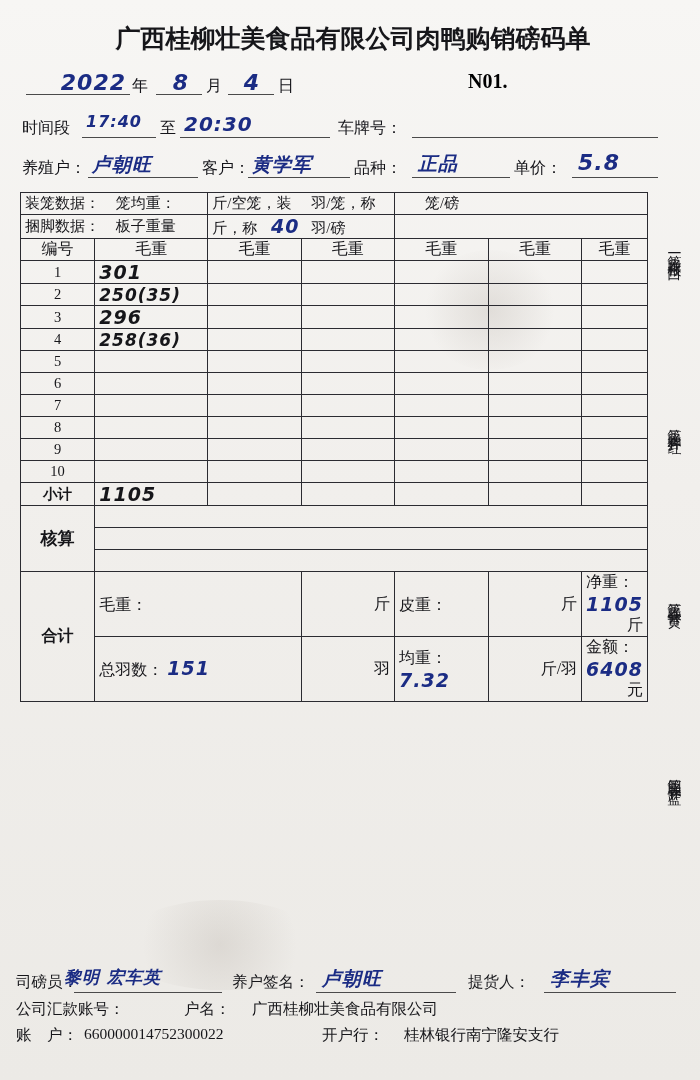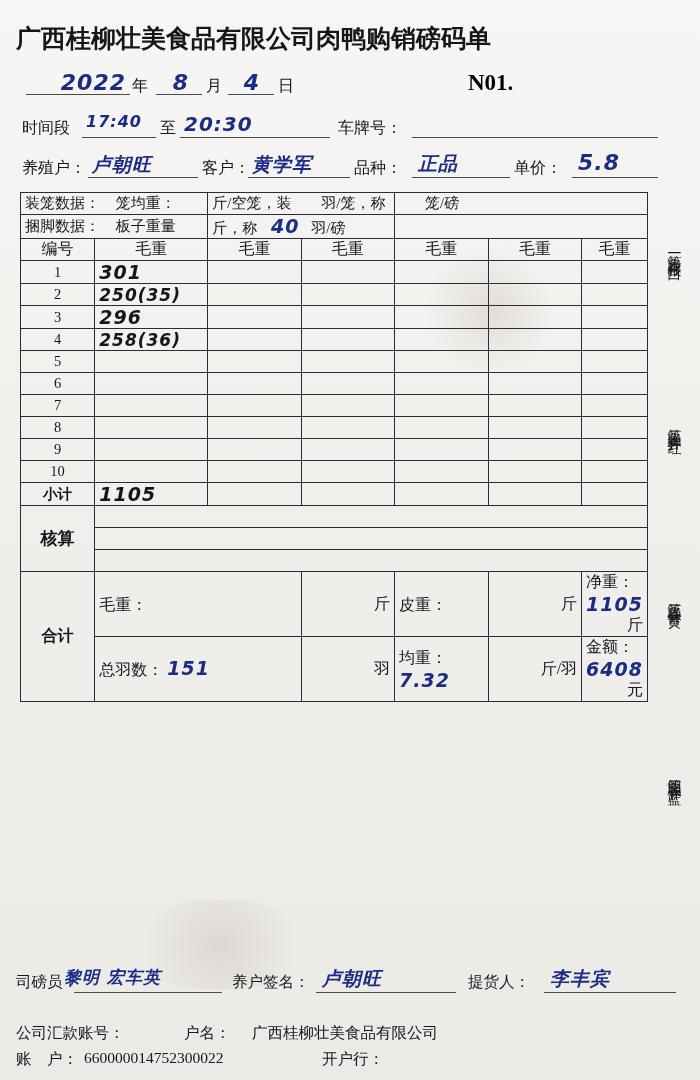--- a/index.html
+++ b/index.html
@@ -16,21 +16,21 @@
     left: 0; top: 0;
     width: 700px; height: 1080px;
     background: linear-gradient(180deg,#f7f6f4 0%, #f1efec 45%, #eceae6 100%);
   }
   .sheet {
     position: absolute;
     left: 10px; top: 16px; right: 10px; bottom: 8px;
   }
   
   .title {
-    text-align: left;
+    text-align: center;
     font-weight: bold;
     font-size: 25px;
     letter-spacing: 0px;
     color: #16161a;
     margin: 6px 0 0 6px;
     font-family: "Liberation Serif", serif;
   }
   
   .hw {
     font-family: "DejaVu Sans", sans-serif;
@@ -50,21 +50,21 @@
   
   .row { position: absolute; }
 
   #dateRow { left: 10px; top: 52px; width: 640px; height: 32px; font-size: 16px; }
   #dateRow .y { position: absolute; left: 8px; top: 2px; width: 98px; font-size: 22px; text-align: right; }
   #dateRow .lab1 { position: absolute; left: 112px; top: 8px; }
   #dateRow .m { position: absolute; left: 140px; top: 2px; width: 42px; font-size: 22px; text-align:center; }
   #dateRow .lab2 { position: absolute; left: 186px; top: 8px; }
   #dateRow .d { position: absolute; left: 212px; top: 2px; width: 40px; font-size: 22px; text-align:center;}
   #dateRow .lab3 { position: absolute; left: 258px; top: 8px; }
-  #dateRow .no { position: absolute; left: 448px; top: 2px; font-size: 23px; font-weight: bold; font-family:"Liberation Serif",serif;}
+  #dateRow .no { position: absolute; left: 448px; top: 2px; font-size: 20px; font-weight: bold; font-family:"Liberation Serif",serif;}
   #dateRow .noval { position: absolute; left: 492px; top: 0px; font-size: 25px; }
 
   
   .uline { position: absolute; border-bottom: 1px solid #4a4a4a; }
 
   
   #timeRow { left: 10px; top: 96px; width: 640px; height: 30px; font-size: 16px; }
   #timeRow .t1 { position: absolute; left: 2px; top: 6px; }
   #timeRow .v1 { position: absolute; left: 66px; top: 0px; font-size: 16px; }
   #timeRow .t2 { position: absolute; left: 140px; top: 6px; }
@@ -198,21 +198,21 @@
     <table class="grid">
 
       <tbody>
           <tr class="cagerow">
         <td colspan="2" style="width:188px;">
           <span>装笼数据：</span>
           <span style="margin-left:12px;">笼均重：</span>
         </td>
         <td colspan="2" style="width:180px;">
           <span>斤/空笼，装</span>
-          <span style="margin-left:26px;">羽/笼，称</span>
+          <span style="margin-left:16px;">羽/笼，称</span>
         </td>
         <td colspan="3">
           <span style="margin-left:26px;">笼/磅</span>
         </td>
       </tr>
 
       <tr class="cagerow">
         <td colspan="2">
           <span>捆脚数据：</span>
           <span style="margin-left:12px;">板子重量</span>
@@ -397,26 +397,27 @@
         <span class="lab" style="left:0px;">司磅员：</span>
         <span class="val hw" style="left:48px; font-size:17px;font-style:italic;">黎明 宏车英</span>
         <span class="lab" style="left:216px;">养户签名：</span>
         <span class="val hw" style="left:306px;">卢朝旺</span>
         <span class="lab" style="left:452px;">提货人：</span>
         <span class="val hw" style="left:534px;">李丰宾</span>
         <div class="fline" style="left:58px; top:24px; width:148px;"></div>
         <div class="fline" style="left:300px; top:24px; width:140px;"></div>
         <div class="fline" style="left:528px; top:24px; width:132px;"></div>
       </div>
-      <div class="frow" style="height:26px;margin-top:24px;">
+      <div class="frow" style="height:26px;">
         <span class="lab" style="left:0px;">公司汇款账号：</span>
         <span class="lab" style="left:168px;">户名：</span>
         <span class="lab" style="left:236px;">广西桂柳壮美食品有限公司</span>
       </div>
       <div class="frow" style="height:26px;">
         <span class="lab" style="left:0px;">账　户：</span>
         <span class="lab" style="left:68px;">660000014752300022</span>
         <span class="lab" style="left:306px;">开户行：</span>
+        <span class="lab" style="left:388px;">桂林银行南宁隆安支行</span>
       </div>
     </div>
 
   </div>
 </div>
 
 </body></html>

